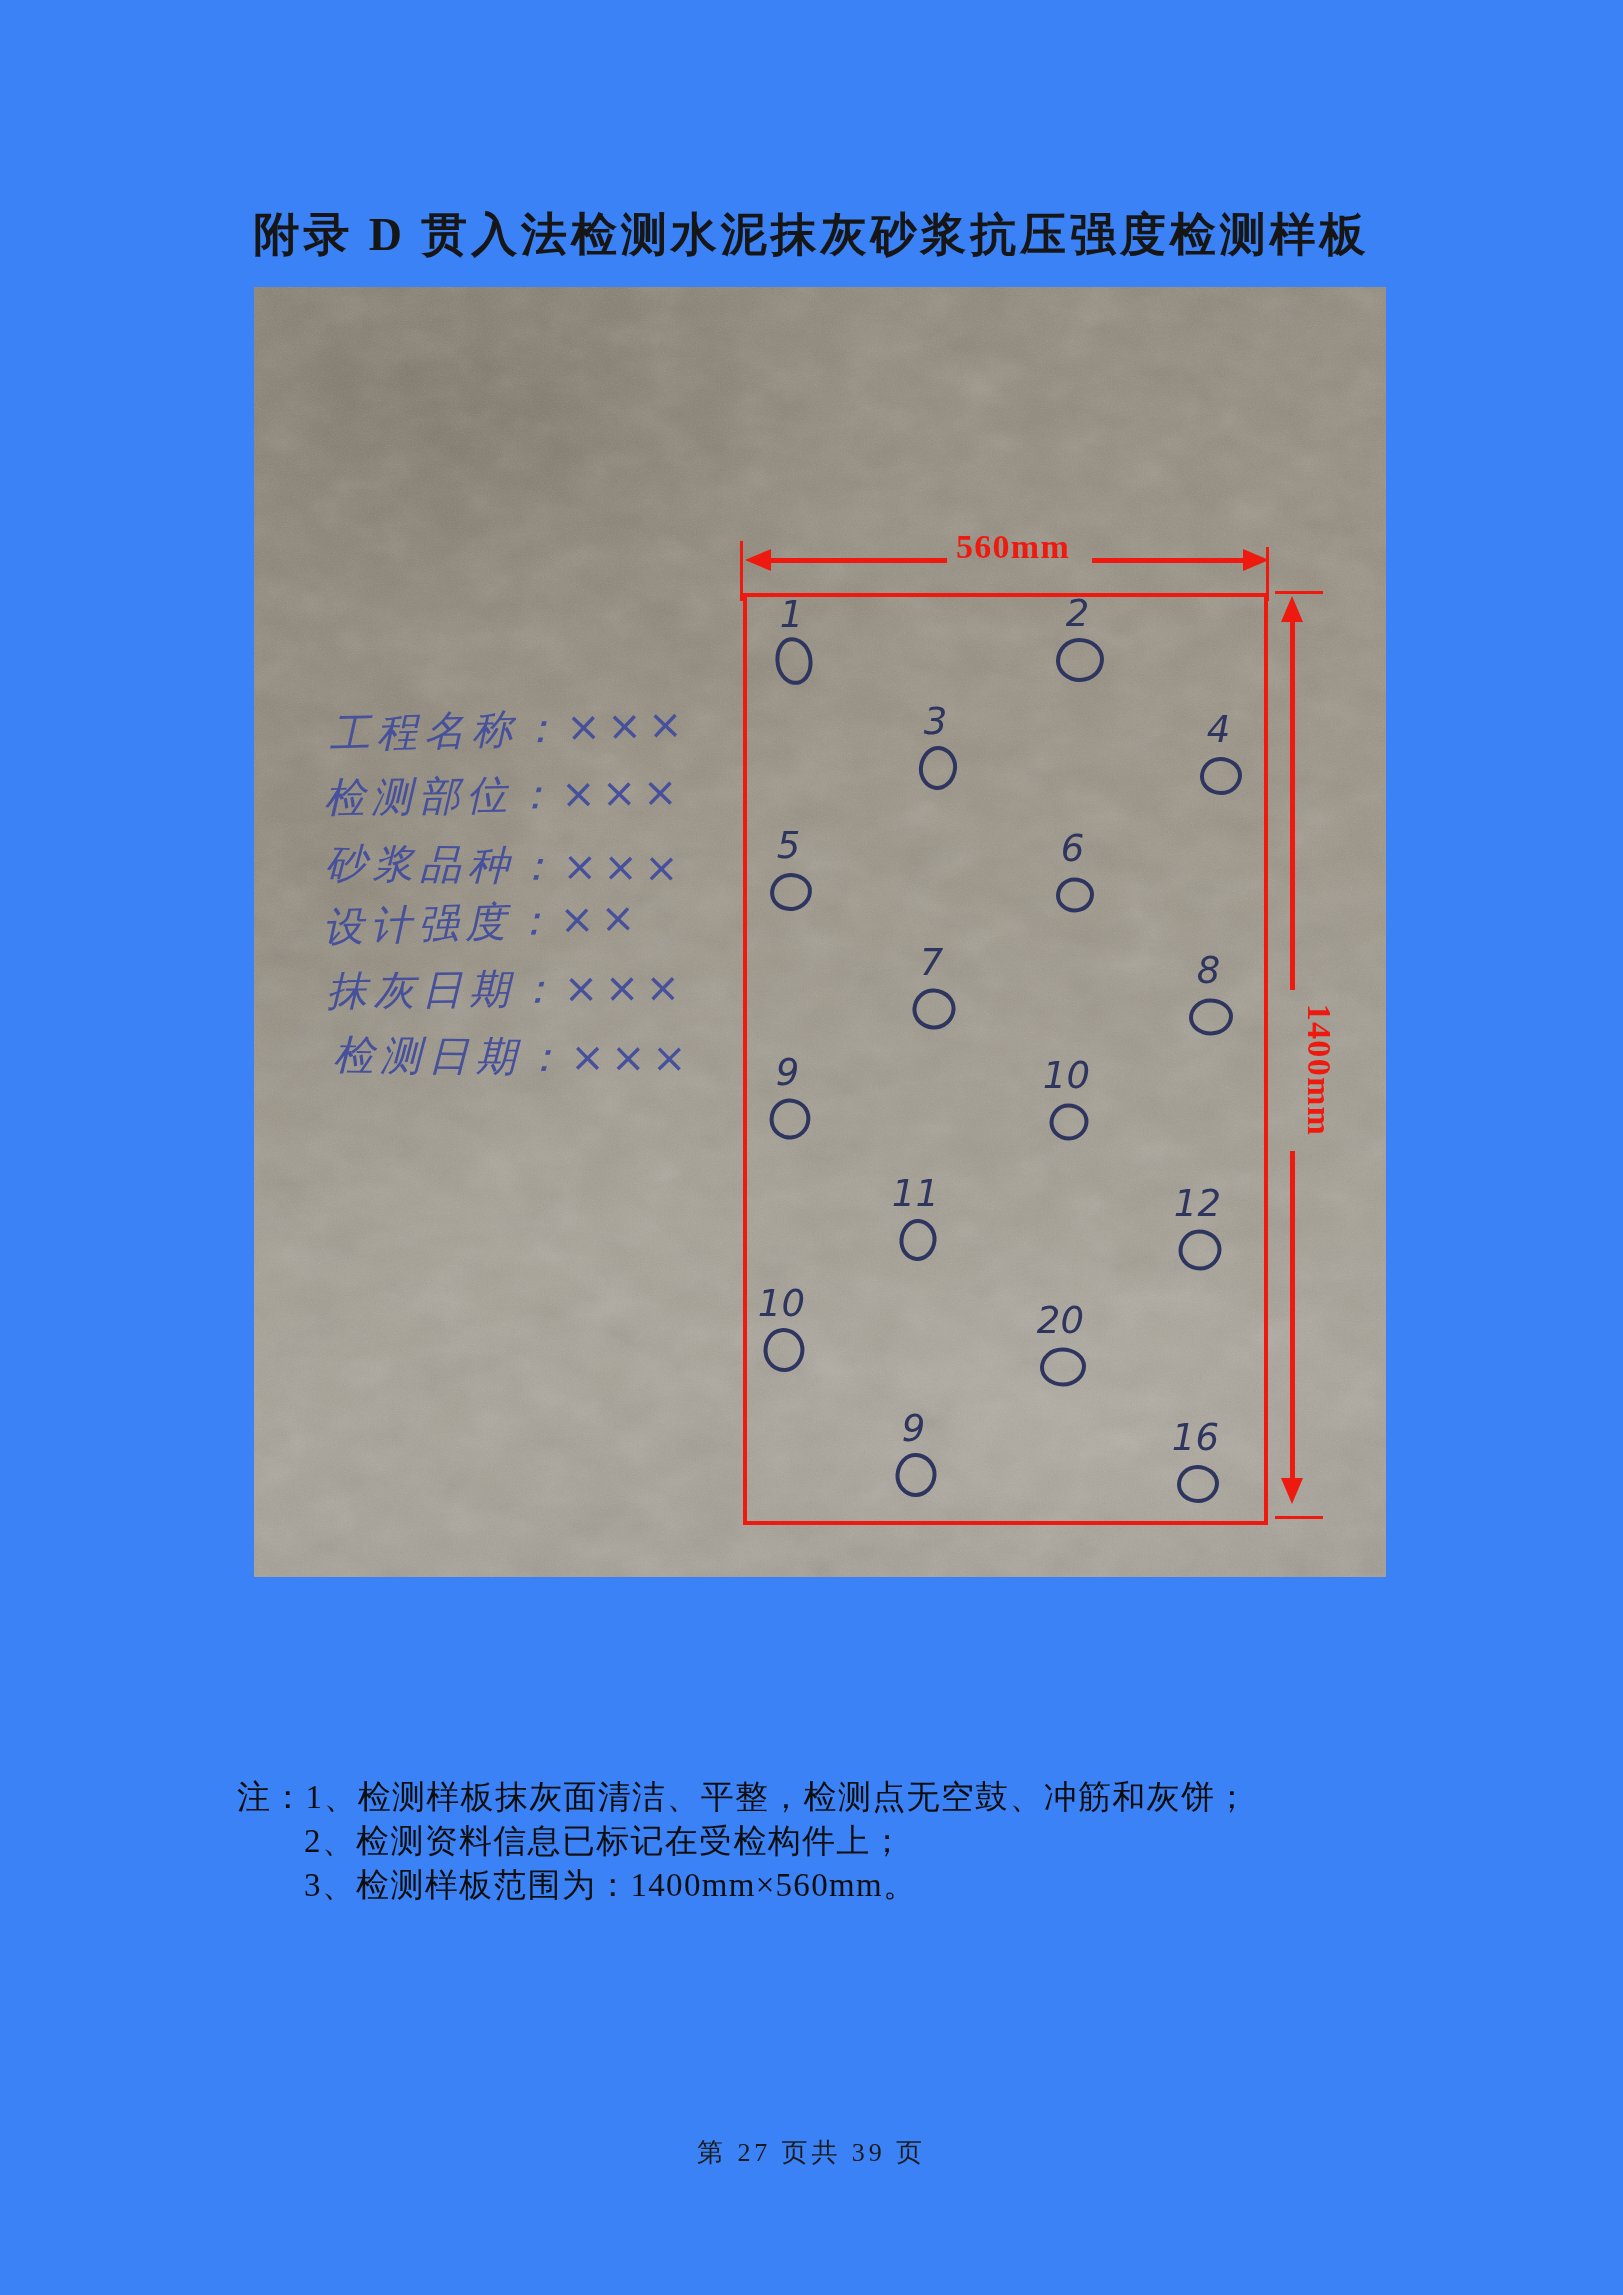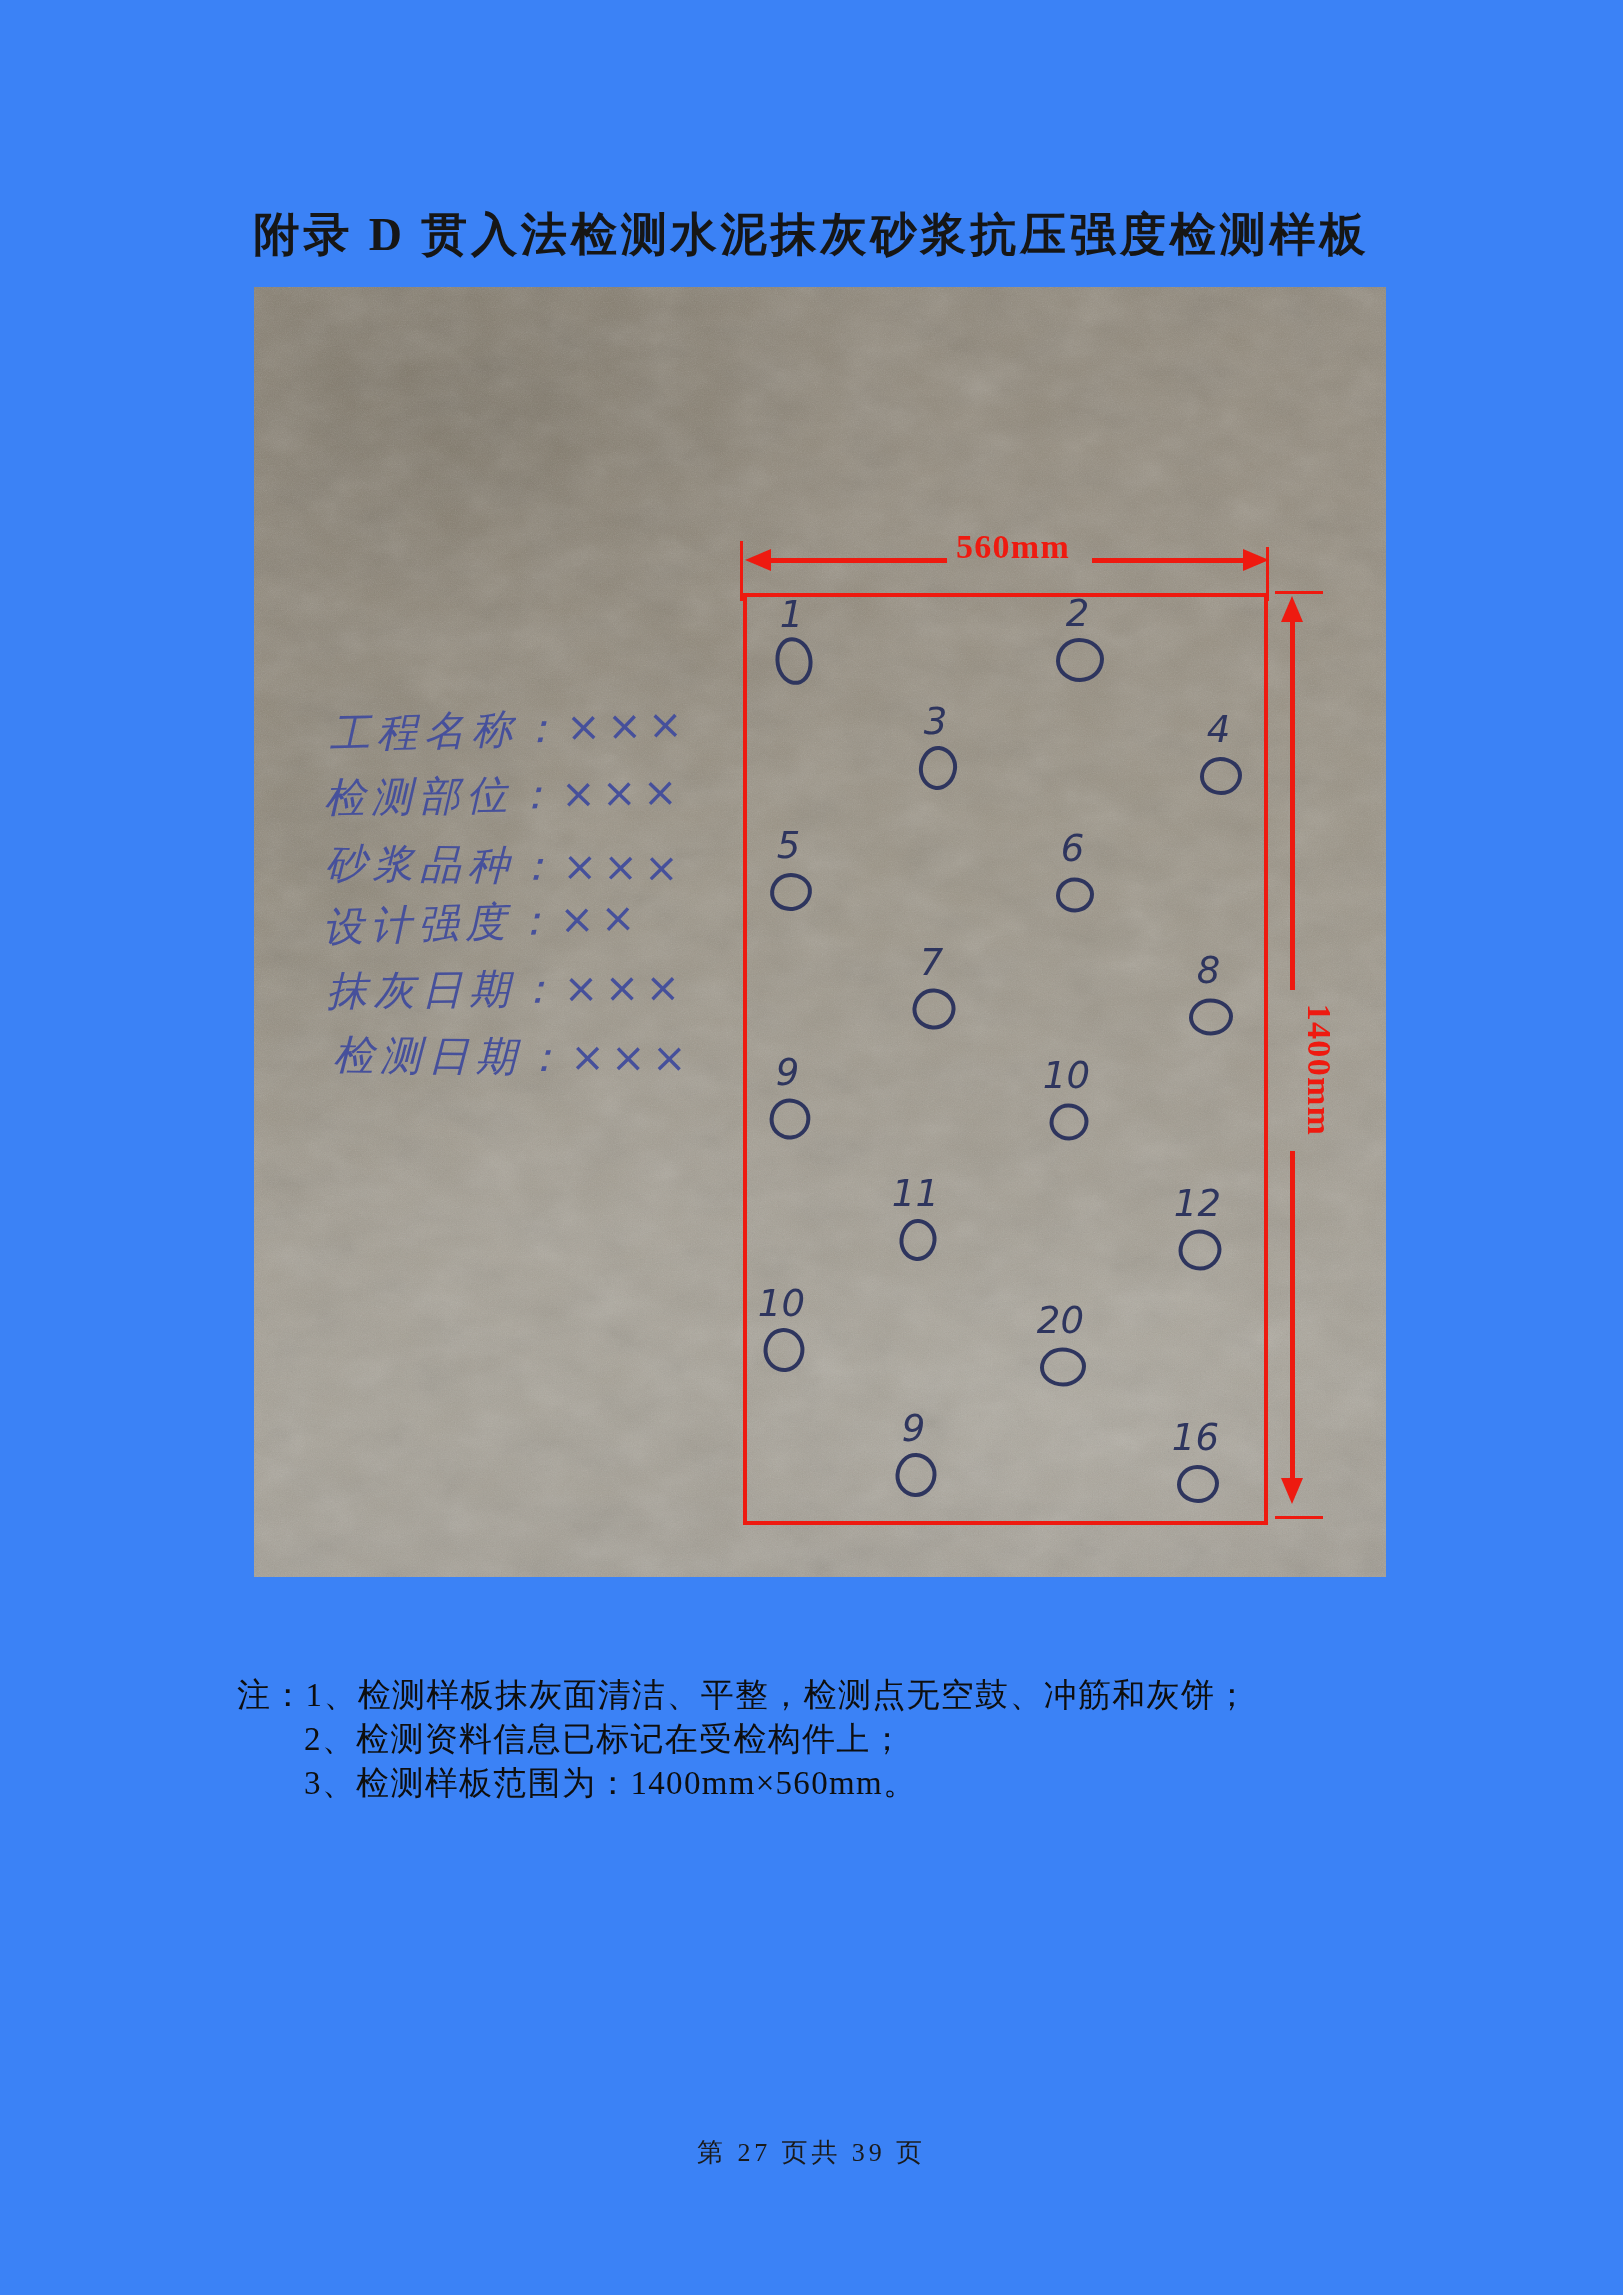--- a/index.html
+++ b/index.html
@@ -80,21 +80,21 @@
   .point:nth-child(9) .pcircle{width:41px;height:41px;transform:translate(-50%,-50%) rotate(-8deg);}
   .point:nth-child(10) .pcircle{width:39px;height:37px;}
   .point:nth-child(11) .pcircle{width:37px;height:42px;transform:translate(-50%,-50%) rotate(5deg);}
   .point:nth-child(12) .pcircle{width:43px;height:41px;}
   .point:nth-child(13) .pcircle{width:41px;height:44px;transform:translate(-50%,-50%) rotate(-5deg);}
   .point:nth-child(14) .pcircle{width:46px;height:39px;}
   .point:nth-child(15) .pcircle{width:41px;height:44px;transform:translate(-50%,-50%) rotate(3deg);}
   .point:nth-child(16) .pcircle{width:42px;height:38px;}
 
   
-  .notes{position:absolute;left:237px;top:1673px;font-size:33px;line-height:44px;
+  .notes{position:absolute;left:237px;top:1775px;font-size:33px;line-height:44px;
          color:#0e0e0e;letter-spacing:1.3px;}
   .note-line{white-space:nowrap;}
   .note-2,.note-3{margin-left:67px;}
 
   
   .footer{position:absolute;left:0;right:0;top:2135px;text-align:center;
           font-size:26px;letter-spacing:3.9px;color:#1a1a1a;}
 </style>
 </head>
 <body>

